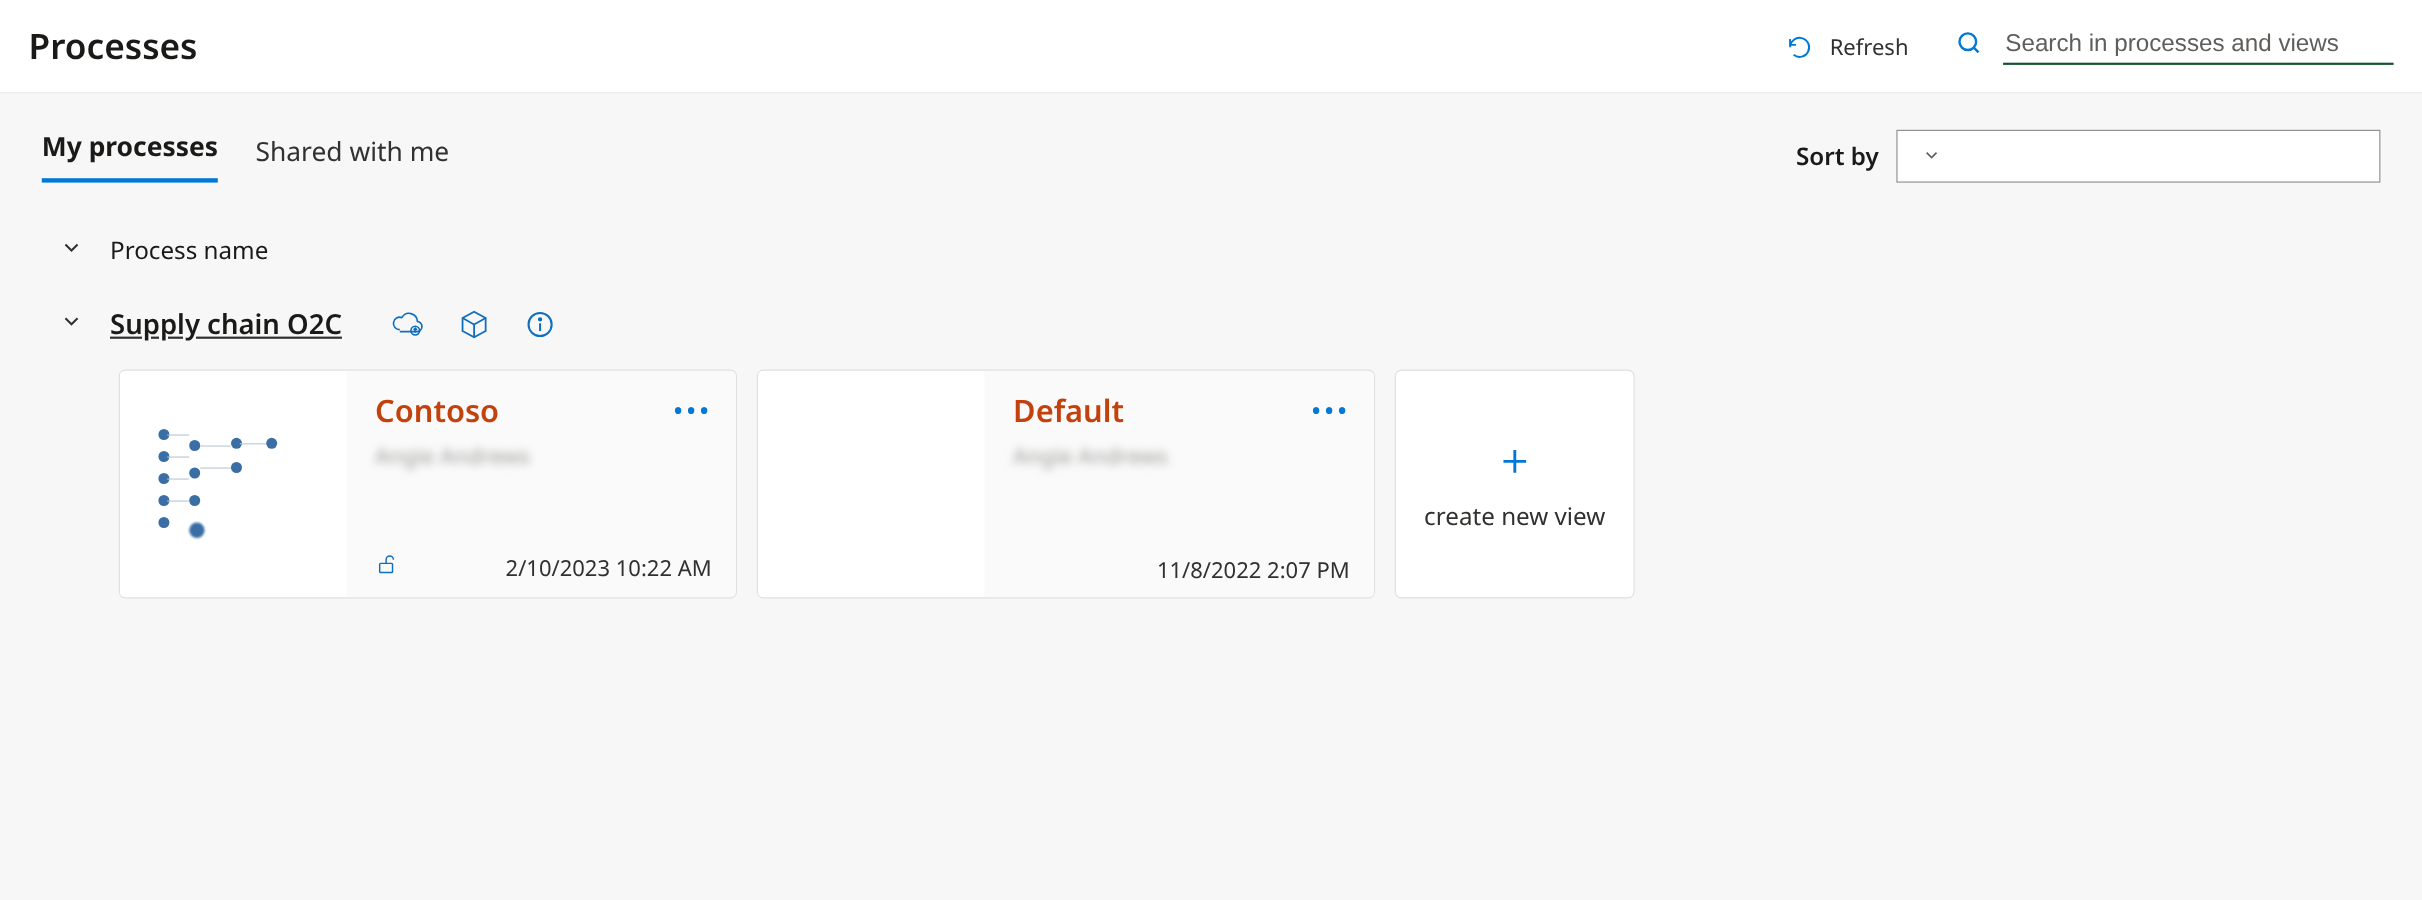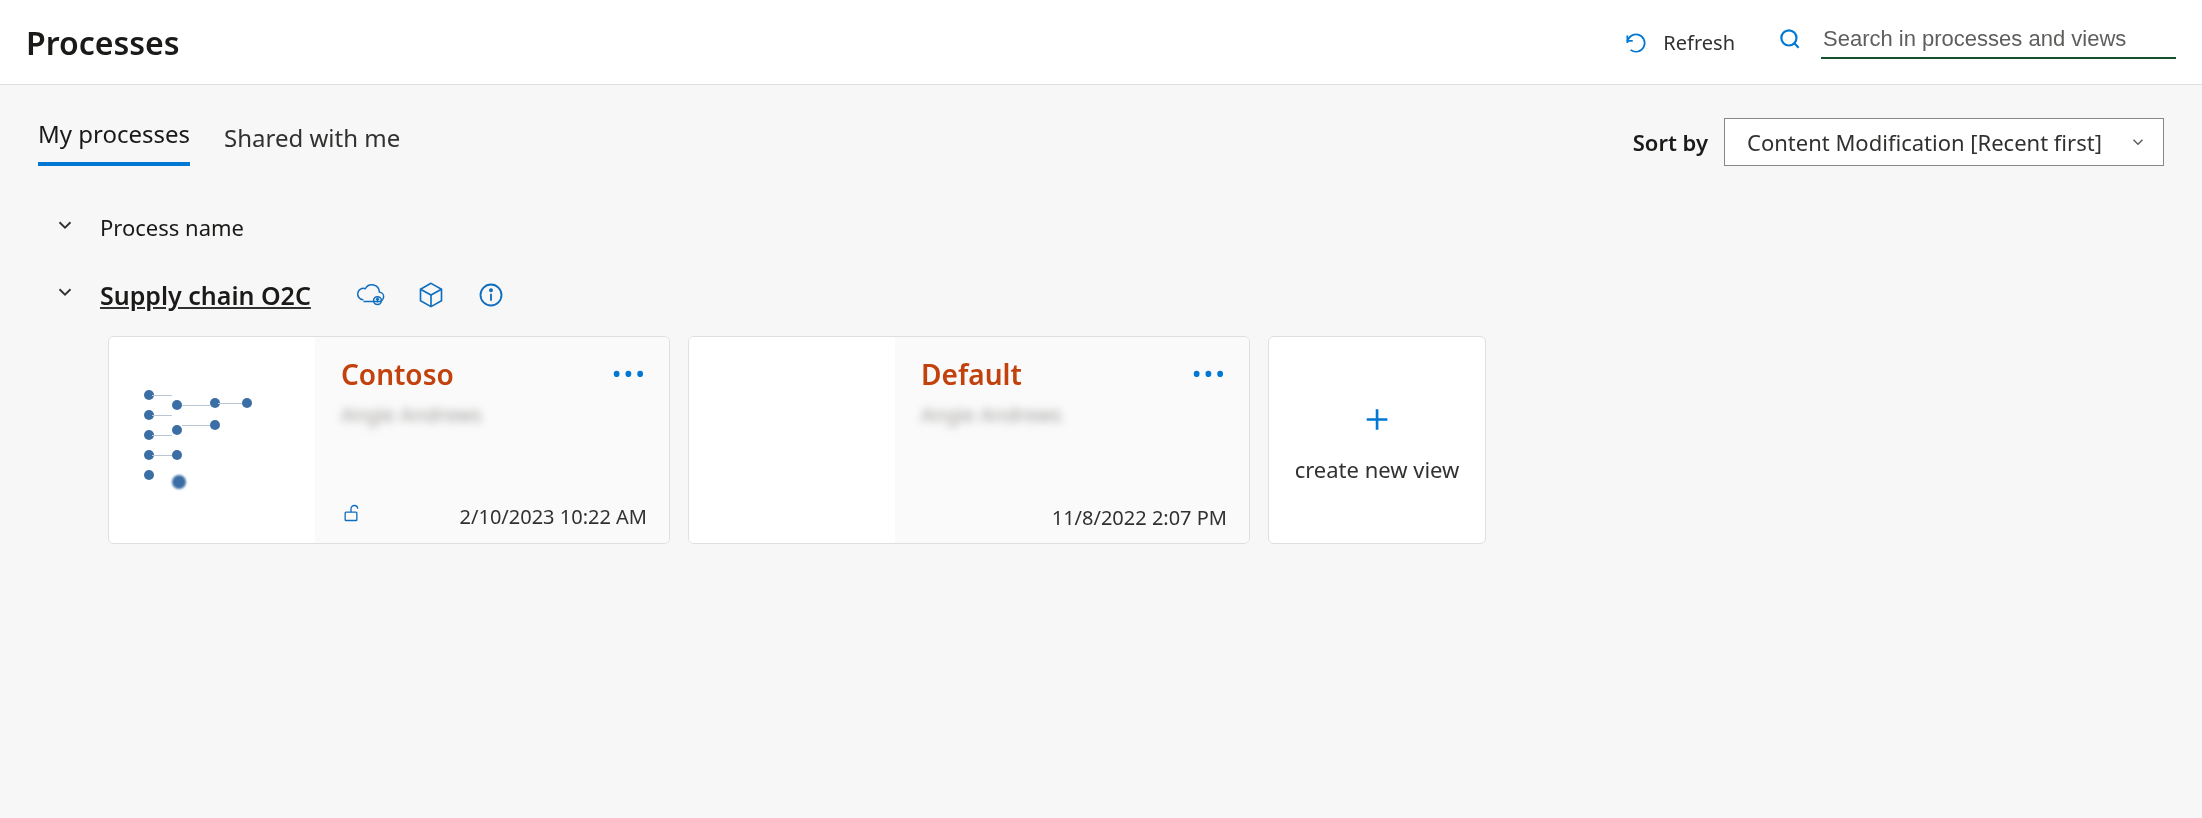--- a/index.html
+++ b/index.html
@@ -60,21 +60,21 @@
     min-height:734px;
     padding:22px 38px 80px 38px;
   }
   .tabs-row{
     display:flex;align-items:flex-end;
     gap:34px;
   }
   .tab{
     font-size:24px;padding:10px 0 12px 0;cursor:pointer;color:#1b1a19;
   }
-  .tab.active{font-weight:400;border-bottom:4px solid var(--accent);}
+  .tab.active{font-weight:700;border-bottom:4px solid var(--accent);}
   .tab:not(.active){color:#323130;}
 
   .sort-row{
     margin-left:auto;display:flex;align-items:center;
     gap:16px;
   }
   .sort-label{font-size:22px;font-weight:600;color:#1b1a19;}
   .sort-select{
     display:flex;align-items:center;justify-content:space-between;
     border:1px solid #8a8886;background:#fff;
@@ -173,21 +173,20 @@
 </div>
 
 <div class="content">
   <div class="tabs-row">
     <div class="tab active">My processes</div>
     <div class="tab">Shared with me</div>
 
     <div class="sort-row">
       <div class="sort-label">Sort by</div>
       <div class="sort-select">
-        <span>Content Modification [Recent first]</span>
         <span>
           <svg width="18" height="18" viewBox="0 0 24 24" fill="none" stroke="#605e5c" stroke-width="2">
               <path d="M6 9l6 6 6-6"></path>
             </svg>
         </span>
       </div>
     </div>
   </div>
 
   <div class="column-header-row">

